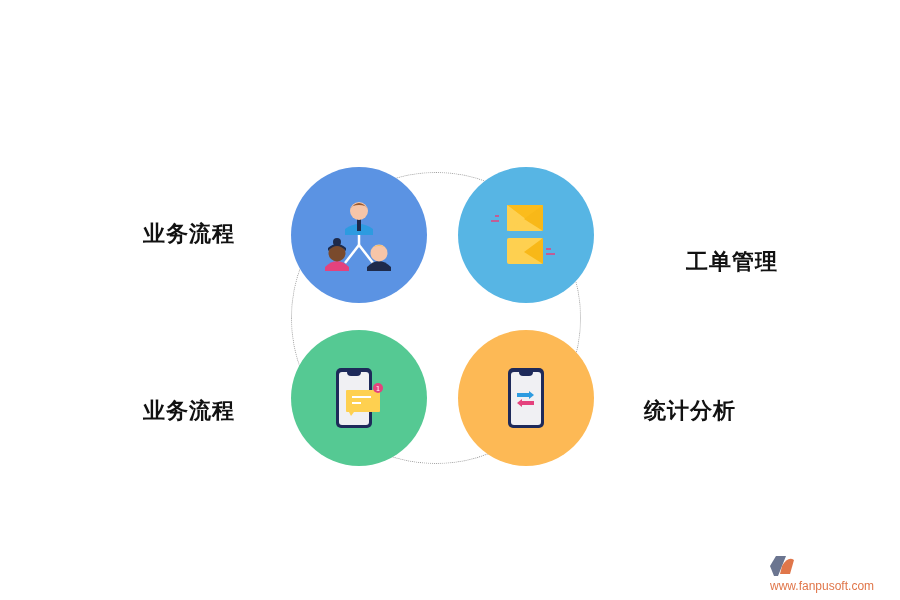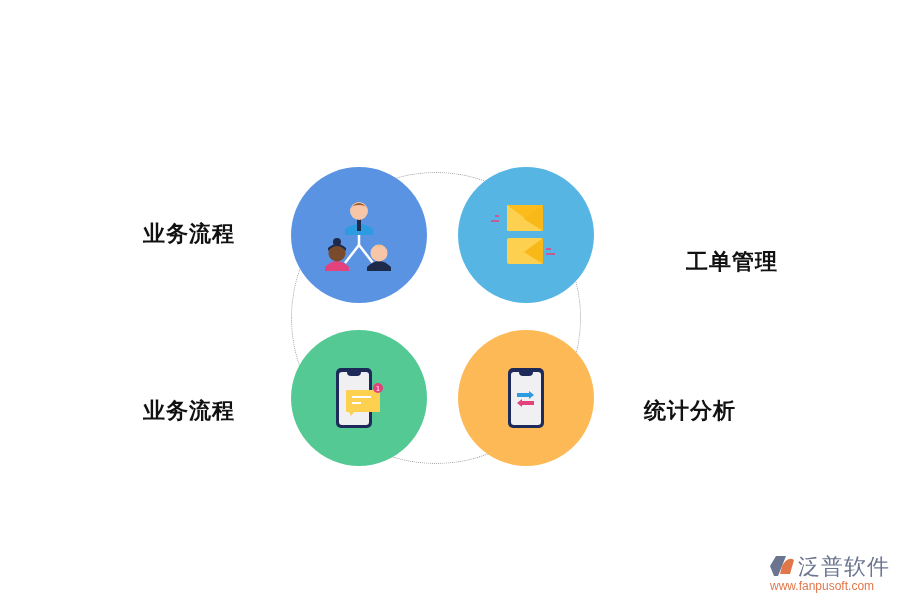--- a/index.html
+++ b/index.html
@@ -85,15 +85,14 @@
     <path d="M64 69 l-5 4 l5 4z" fill="#e4427d"></path>
   </svg>
 </div>
 <div class="label" style="left:644px;top:396px;">统计分析</div>
 
 <div class="logo">
   <svg class="logo-icon" viewBox="0 0 26 24">
     <path d="M6 2 h10 l-8 20 h-4 l-4 -10z" fill="#6b7590"></path>
     <path d="M12 12 q6 -10 12 -6 l-4 14 h-10z" fill="#e0764a"></path>
   </svg>
-  <div class="logo-name">泛普软件</div>
   <div class="logo-url">www.fanpusoft.com</div>
 </div>
 
 </body></html>

